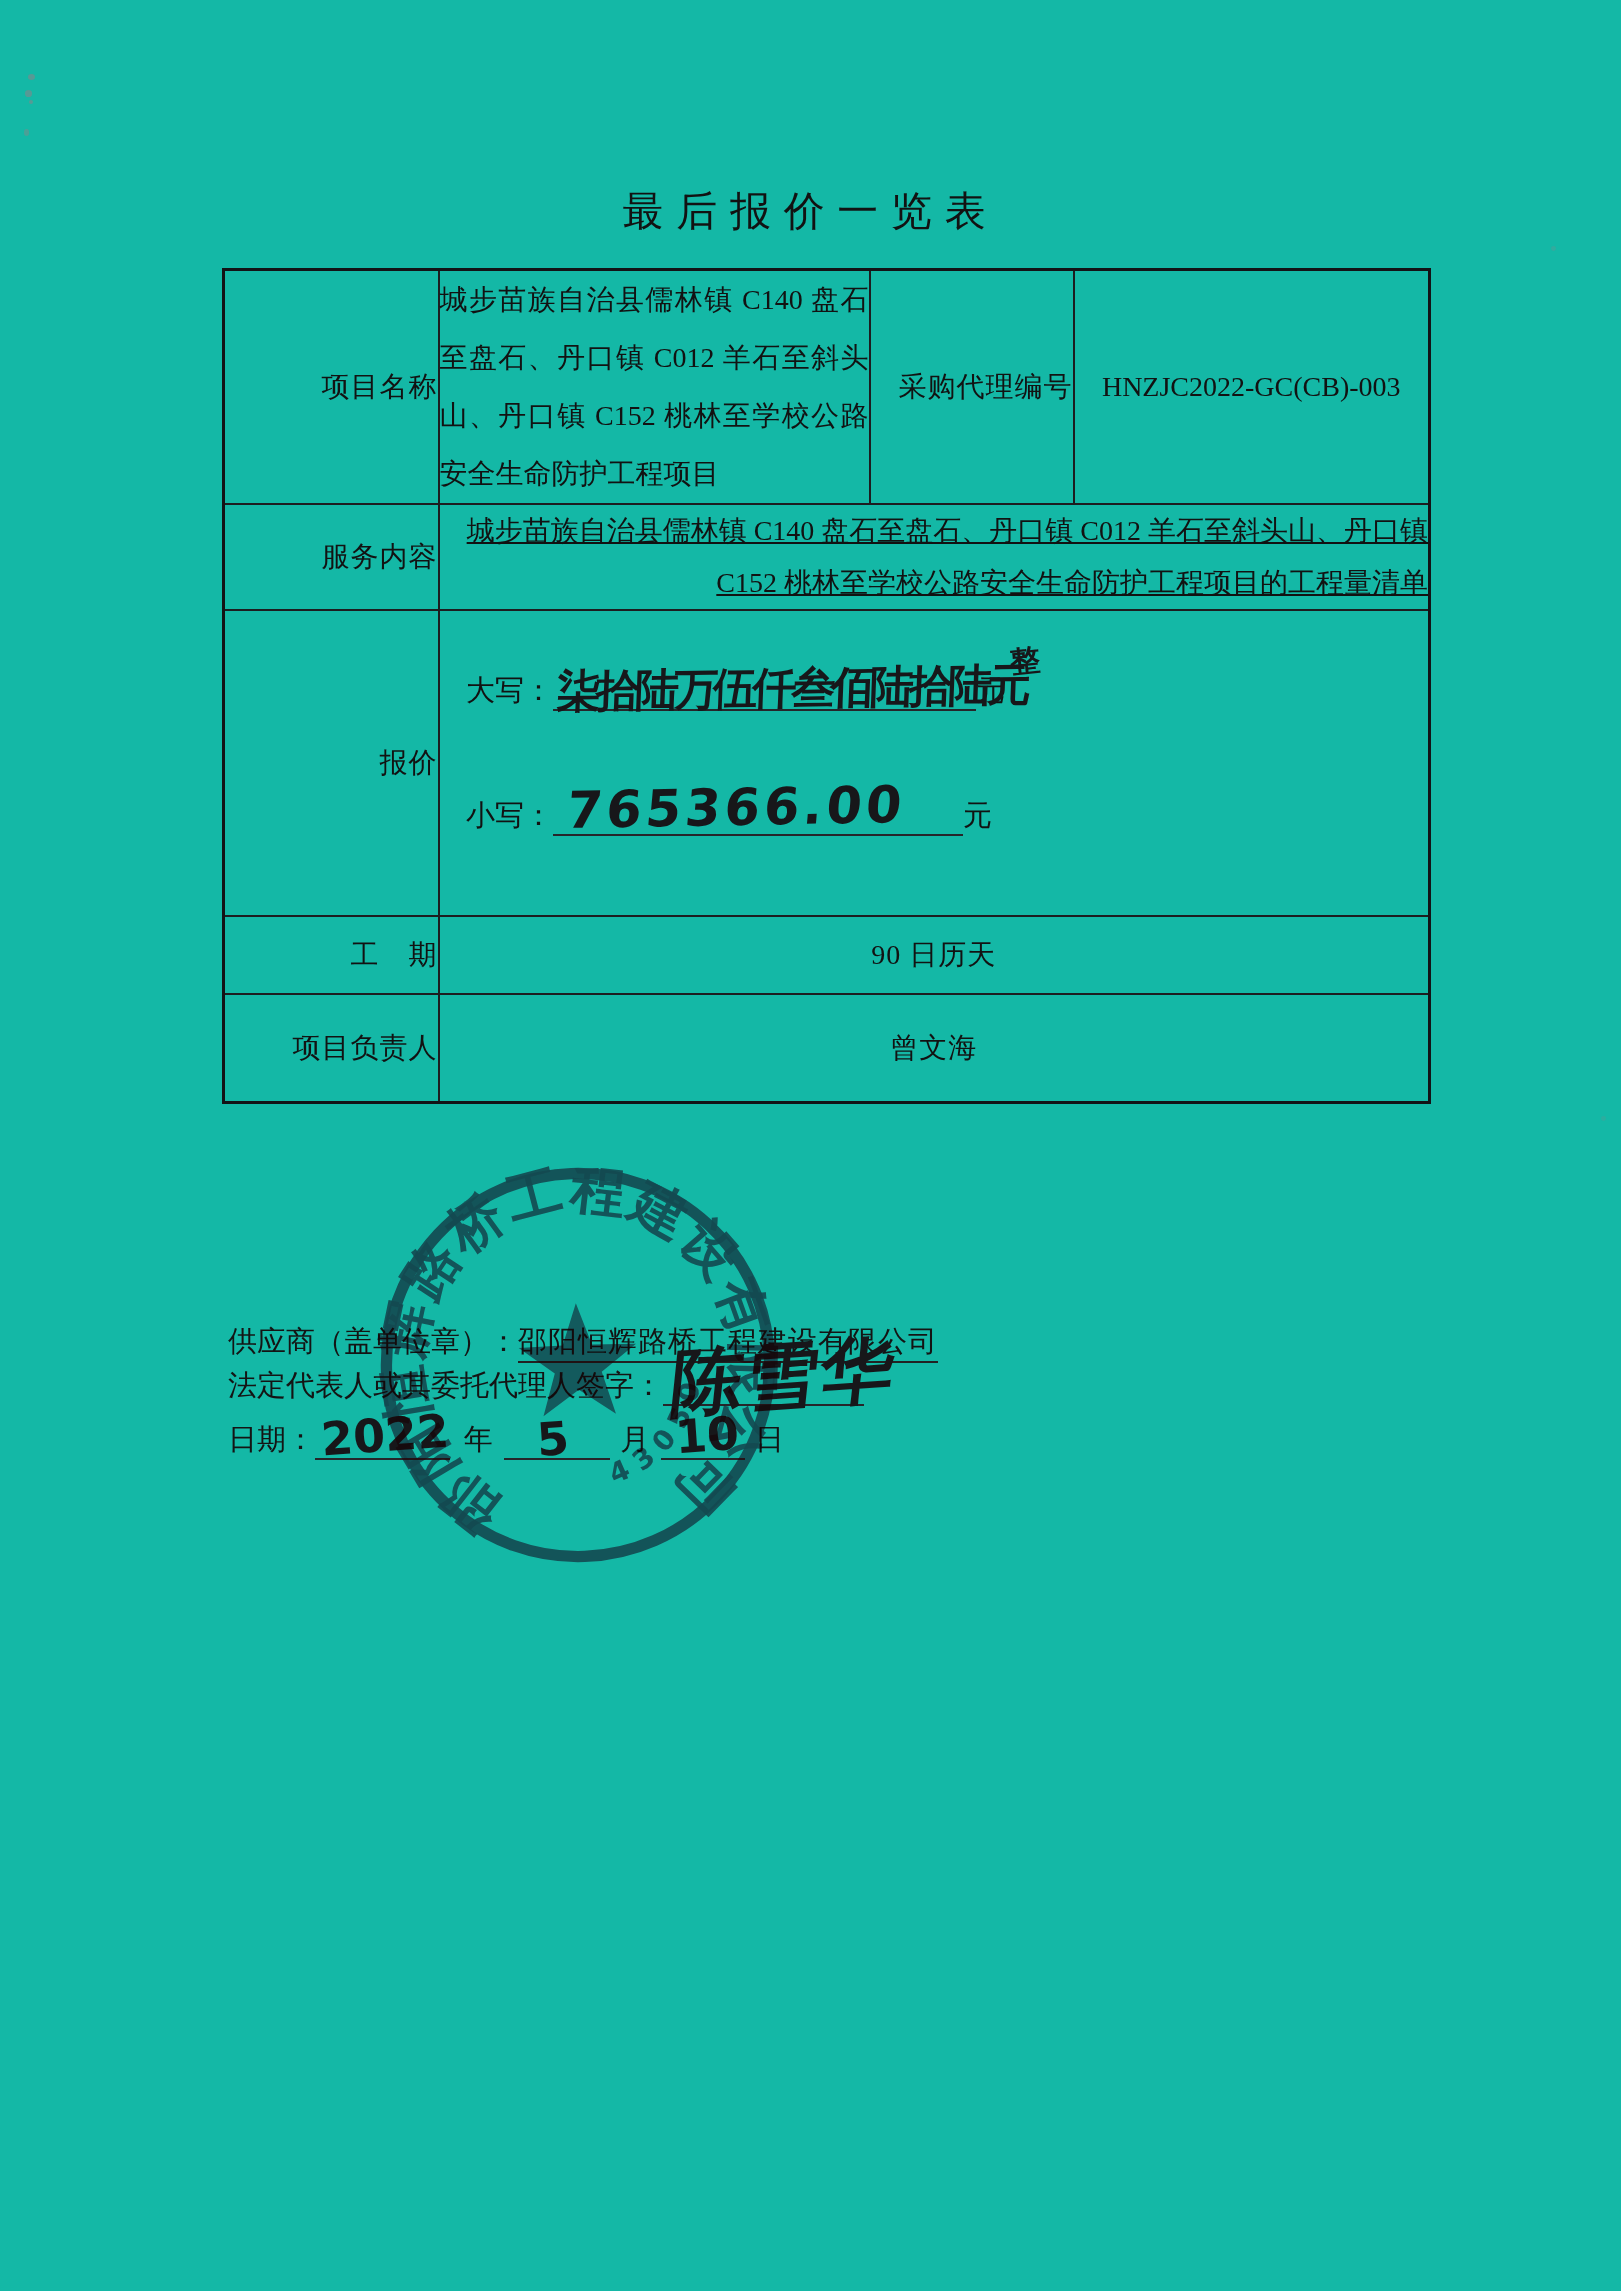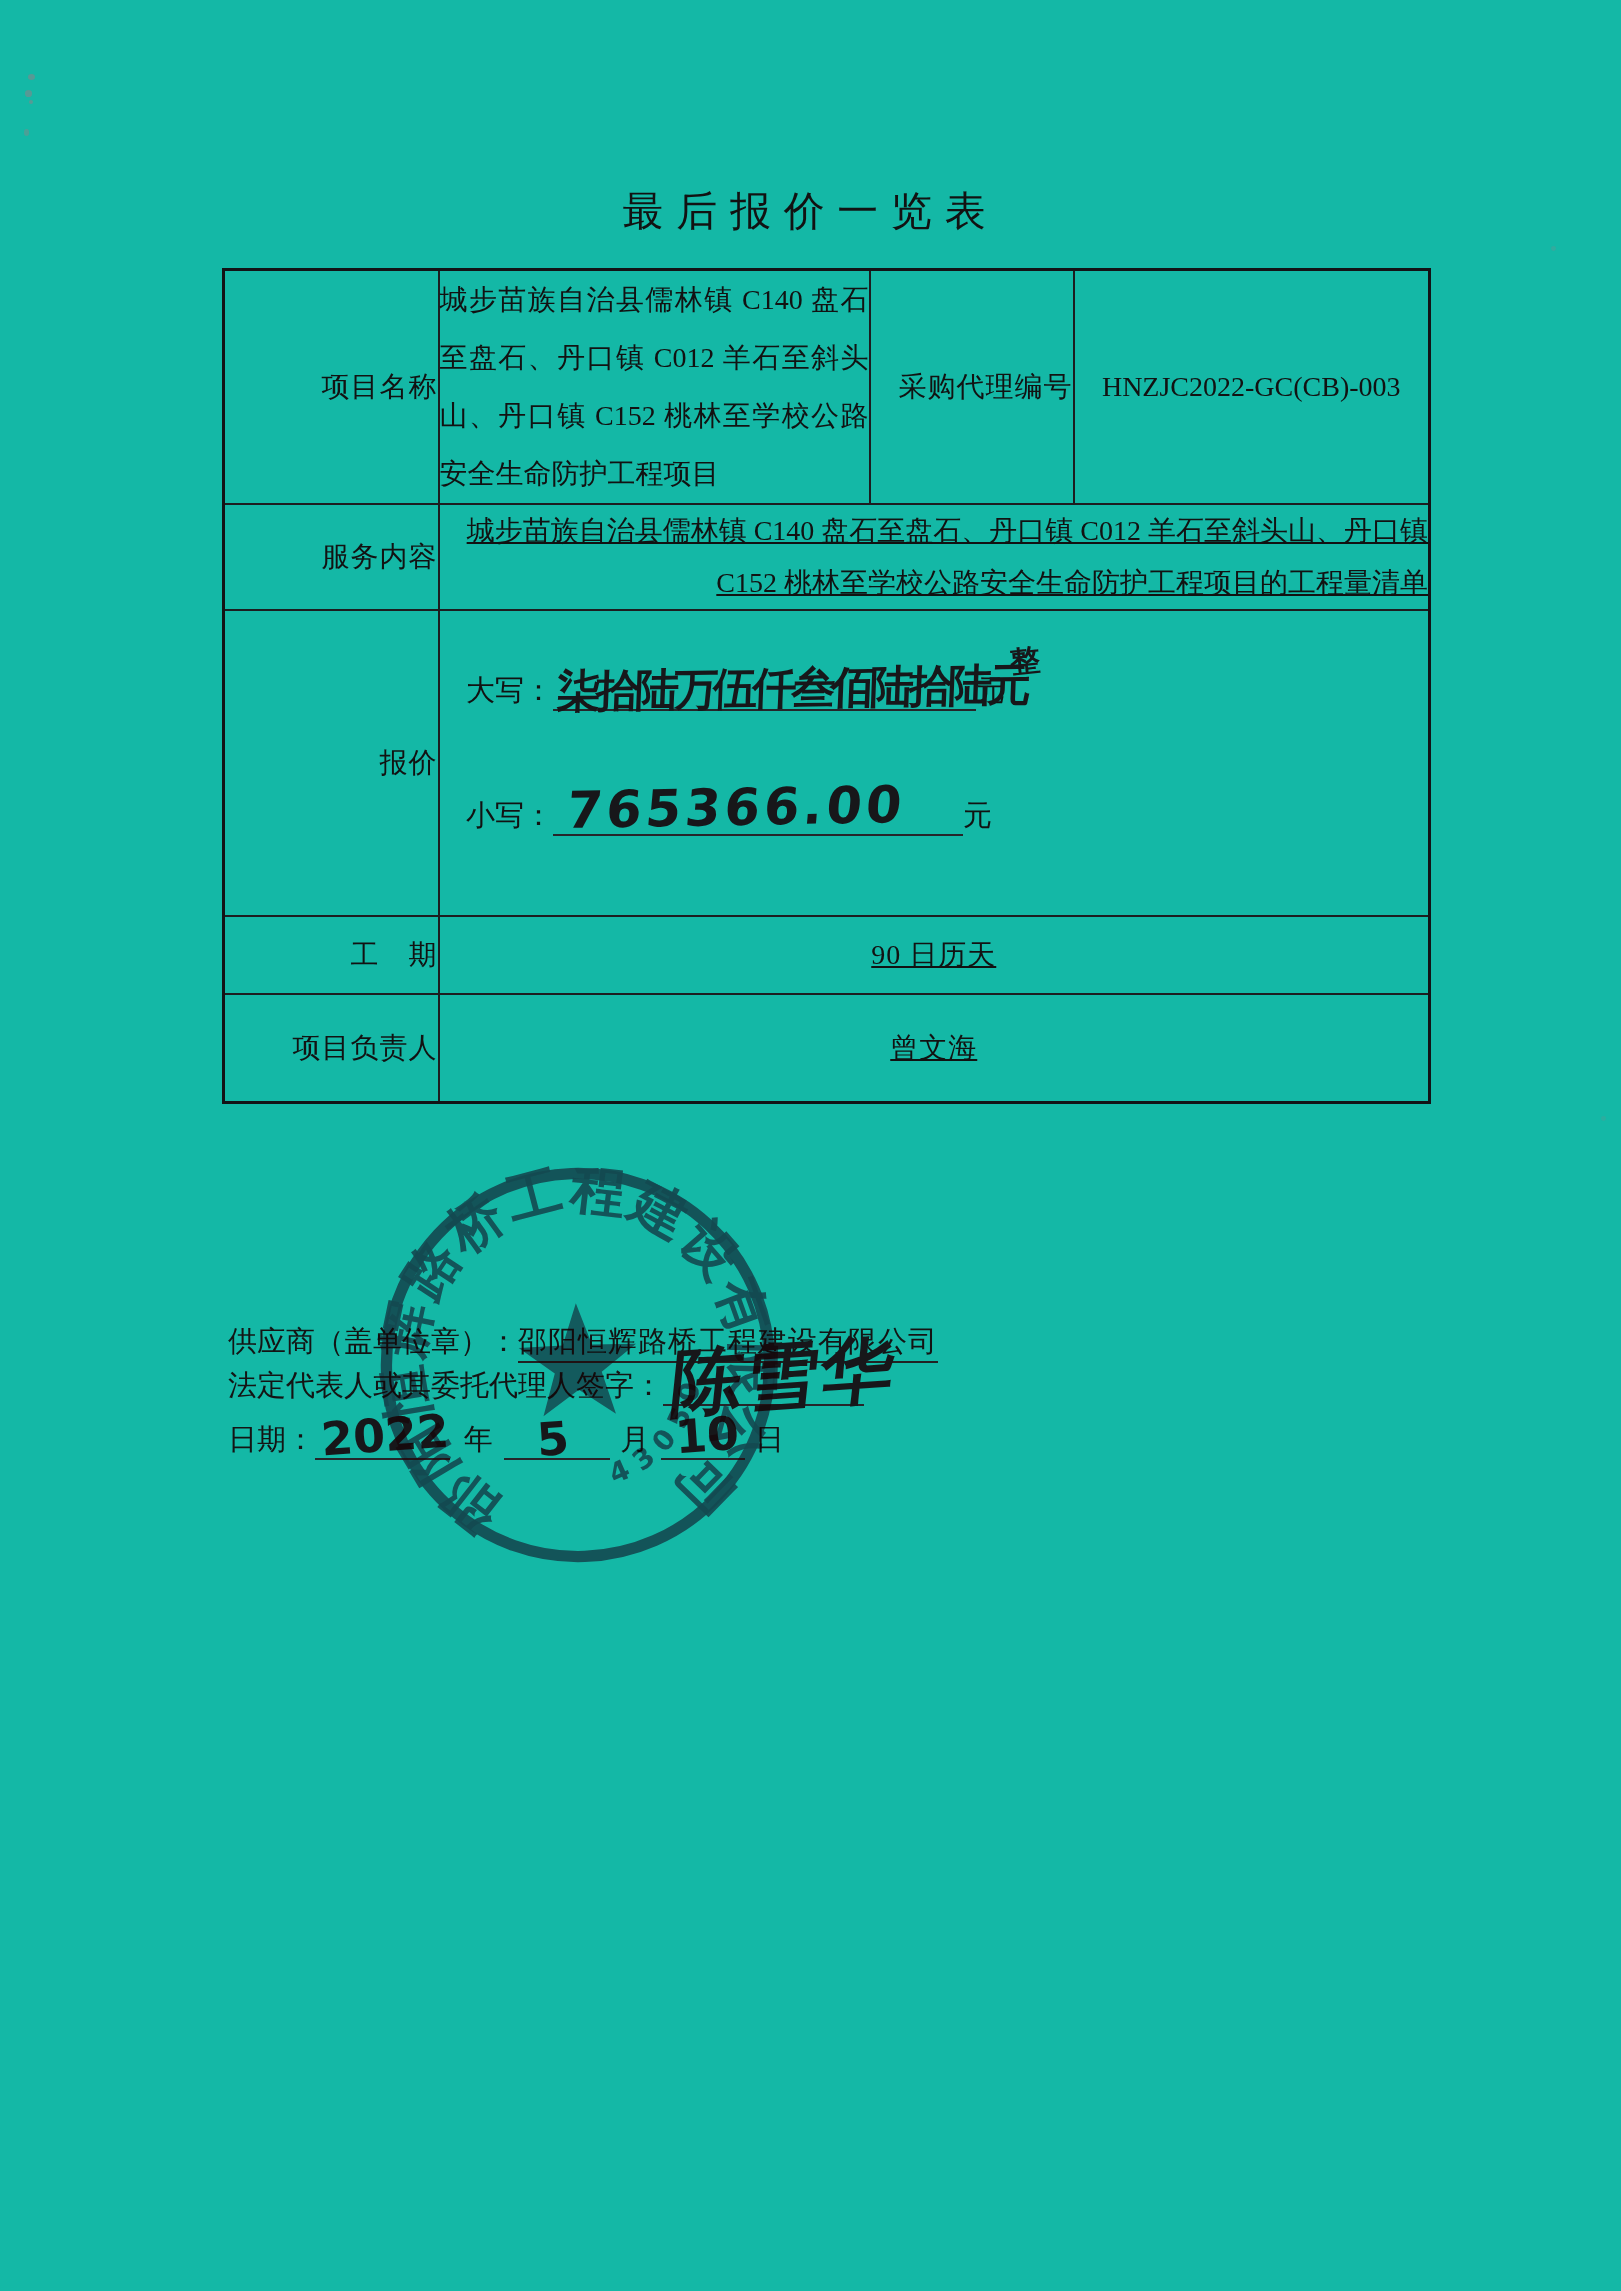--- a/index.html
+++ b/index.html
@@ -57,21 +57,21 @@
     padding:9.8px 47px 5.9px 51px;
     line-height:58px;
   }
   td.agency-no { text-align:center; vertical-align:middle; font-size:29px; letter-spacing:0; }
   td.service {
     text-align:right; vertical-align:middle;
     padding:3.9px 25.5px;
     line-height:52px;
     text-decoration:underline;
   }
-  td.center-val { text-align:center; vertical-align:middle; letter-spacing:1px;text-decoration:underline; }
+  td.center-val { text-align:center; vertical-align:middle; letter-spacing:1px; }
 
   td.quote-cell { position:relative; vertical-align:top; }
   .fill-line { position:absolute; left:26.5px; white-space:nowrap; font-size:29px; }
   .fill-line.daxie  { top:55px; }
   .fill-line.xiaoxie { top:178px; }
   .ufield {
     display:inline-block;
     border-bottom:2.9px solid #26262a;
     vertical-align:baseline;
     line-height:37px;

